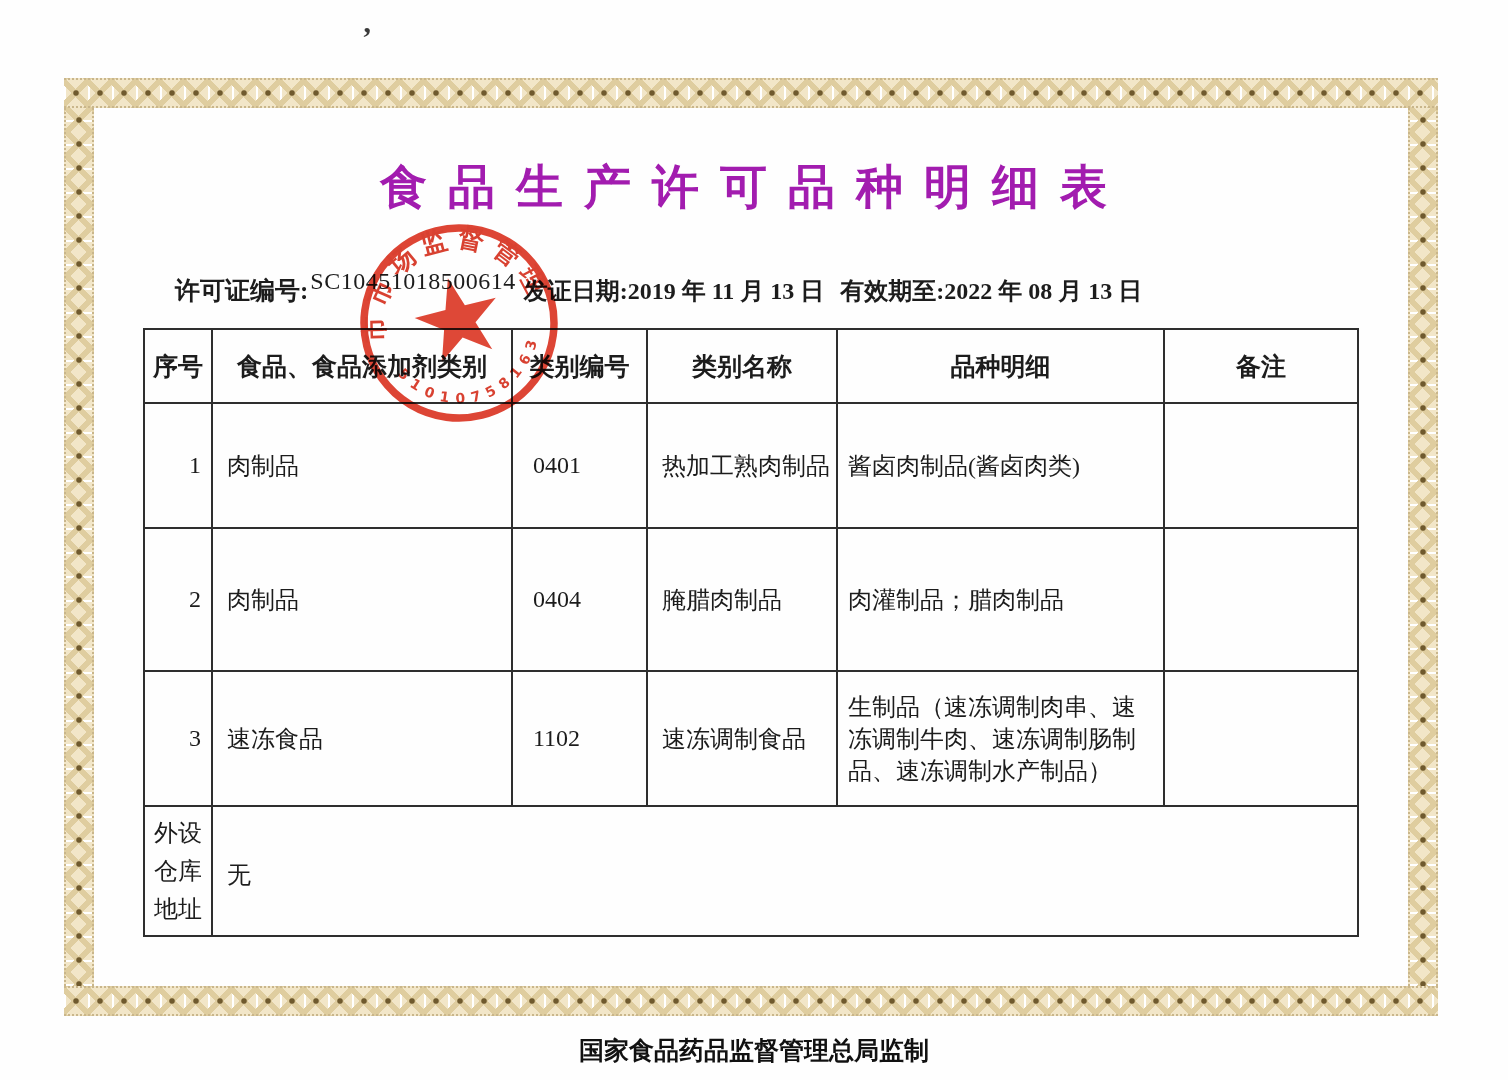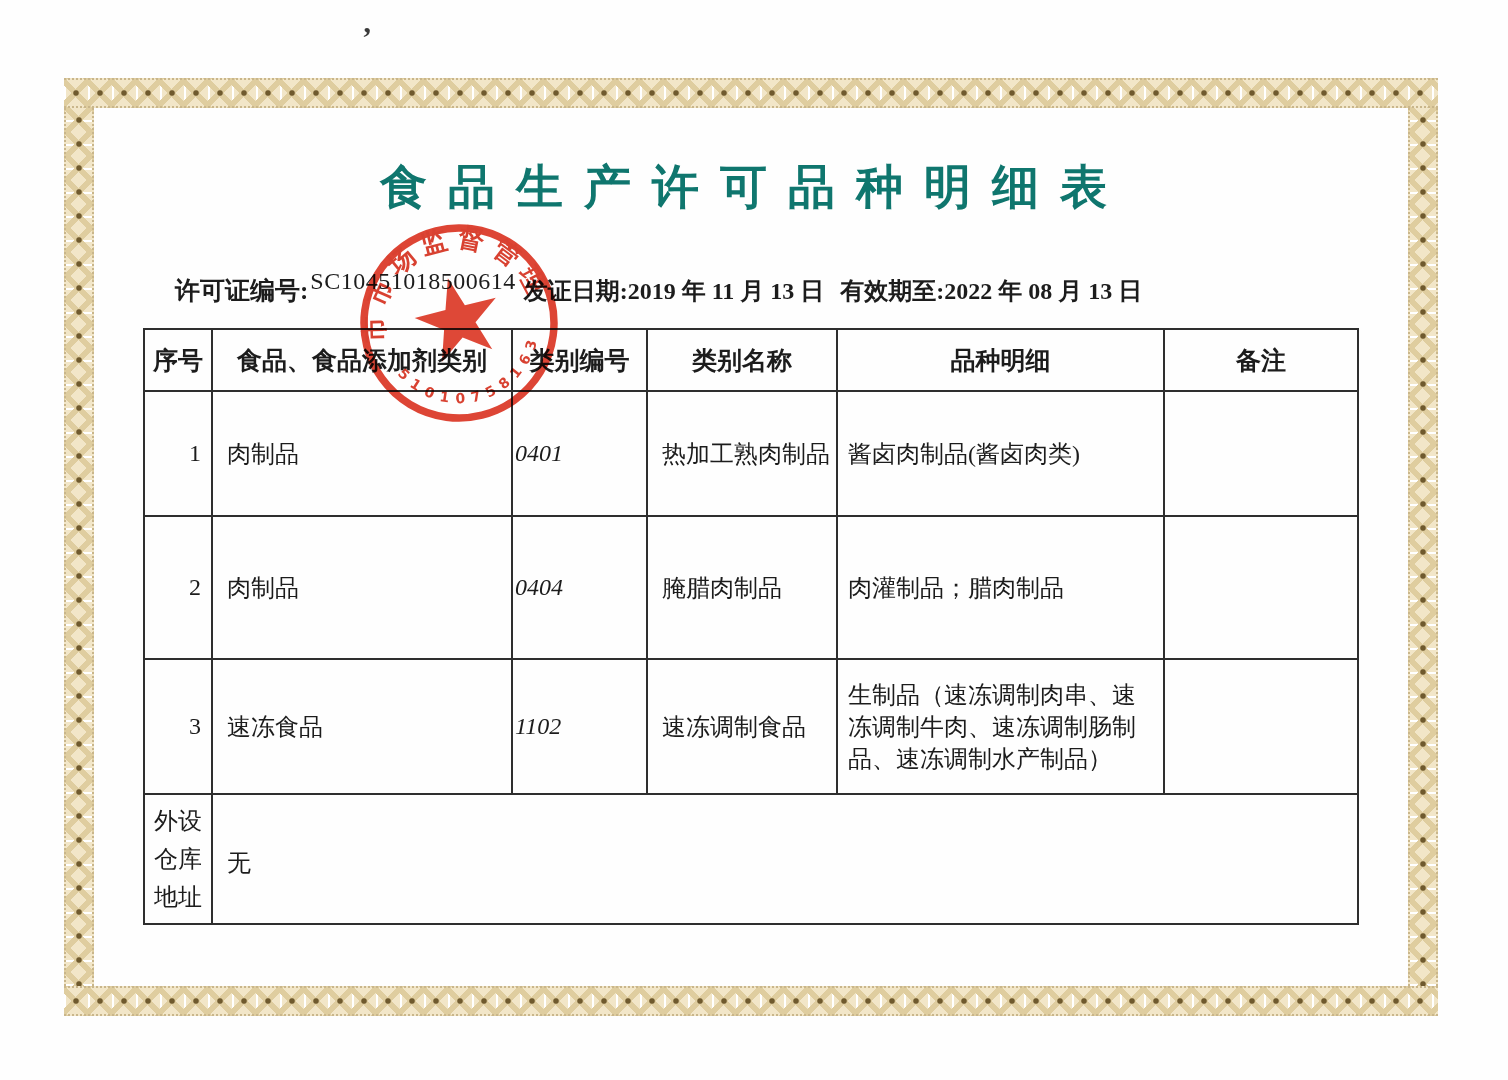--- a/index.html
+++ b/index.html
@@ -38,42 +38,42 @@
   }
   .strip-left{left:0;} .strip-right{right:0;}
 
   
   .stray{position:absolute; left:362px; top:20px; font-size:30px; font-weight:bold; color:#3a3a3a;}
 
   
   .title{
     position:absolute; left:0; top:156px; width:100%;
     text-align:center; font-size:47px; font-weight:700;
-    letter-spacing:21px; color:#0f766e;
+    letter-spacing:21px; color:#a21caf;
   }
 
   
   .license{position:absolute; left:175px; top:274px; white-space:nowrap; font-size:24px;}
   .lic-label{font-weight:700; font-size:25px;}
   .lic-number{position:relative; top:-10px; margin-left:2px; letter-spacing:0.5px; font-size:24px;}
   .lic-date{font-weight:700; margin-left:8px;}
   .lic-valid{font-weight:700; margin-left:16px;}
 
   
   .tablewrap{position:absolute; left:143px; top:328px;}
   table.doc-table{border-collapse:collapse; table-layout:fixed; width:1214px;}
   table.doc-table td, table.doc-table th{
     border:2px solid #2e2e2e; font-size:24px; font-weight:400;
     overflow:hidden; vertical-align:middle; word-break:break-all;
   }
   table.doc-table th{font-size:25px; font-weight:700; text-align:center;}
-  tr.hdr{height:62px;} tr.r1{height:125px;} tr.r2{height:143px;} tr.r3{height:135px;} tr.wh{height:130px;}
+  tr.hdr{height:74px;} tr.r1{height:125px;} tr.r2{height:143px;} tr.r3{height:135px;} tr.wh{height:130px;}
   td.c-no{text-align:right; padding-right:10px;}
   td.c-cat{padding-left:14px;}
-  td.c-code{padding-left:2px;font-style:italic;}
+  td.c-code{padding-left:20px;}
   td.c-name{padding-left:14px;margin-left:42px;}
   td.c-detail{padding-left:10px; padding-right:22px; line-height:32px;}
   td.wh-label{font-weight:700; font-size:25px; padding-left:9px; line-height:38px; vertical-align:middle;}
   td.wh-value{vertical-align:top; padding:8px 0 0 14px;}
 
   
   .stamp{position:absolute; left:354px; top:218px; width:210px; height:210px;
          mix-blend-mode:multiply; opacity:0.92;}
 
   
@@ -161,14 +161,15 @@
       <polygon fill="#dd3826" points="105,59 115,89.2 146.8,89.4 121.2,108.3 130.9,138.6 105,120 79.1,138.6 88.8,108.3 63.2,89.4 95,89.2"></polygon>
       <text font-size="26" font-weight="700" fill="#d6311f" letter-spacing="8" font-family="Liberation Serif, DejaVu Serif, serif">
         <textPath href="#arcTop" startOffset="7%">市市场监督管理</textPath>
       </text>
       <text font-size="14" font-weight="700" fill="#d6311f" letter-spacing="7" font-family="DejaVu Sans, sans-serif">
         <textPath href="#arcBottom" startOffset="4%">5101075816391</textPath>
       </text>
     </g>
   </svg>
 
+  <div class="footer">国家食品药品监督管理总局监制</div>
 
 </div>
 
 </body></html>

